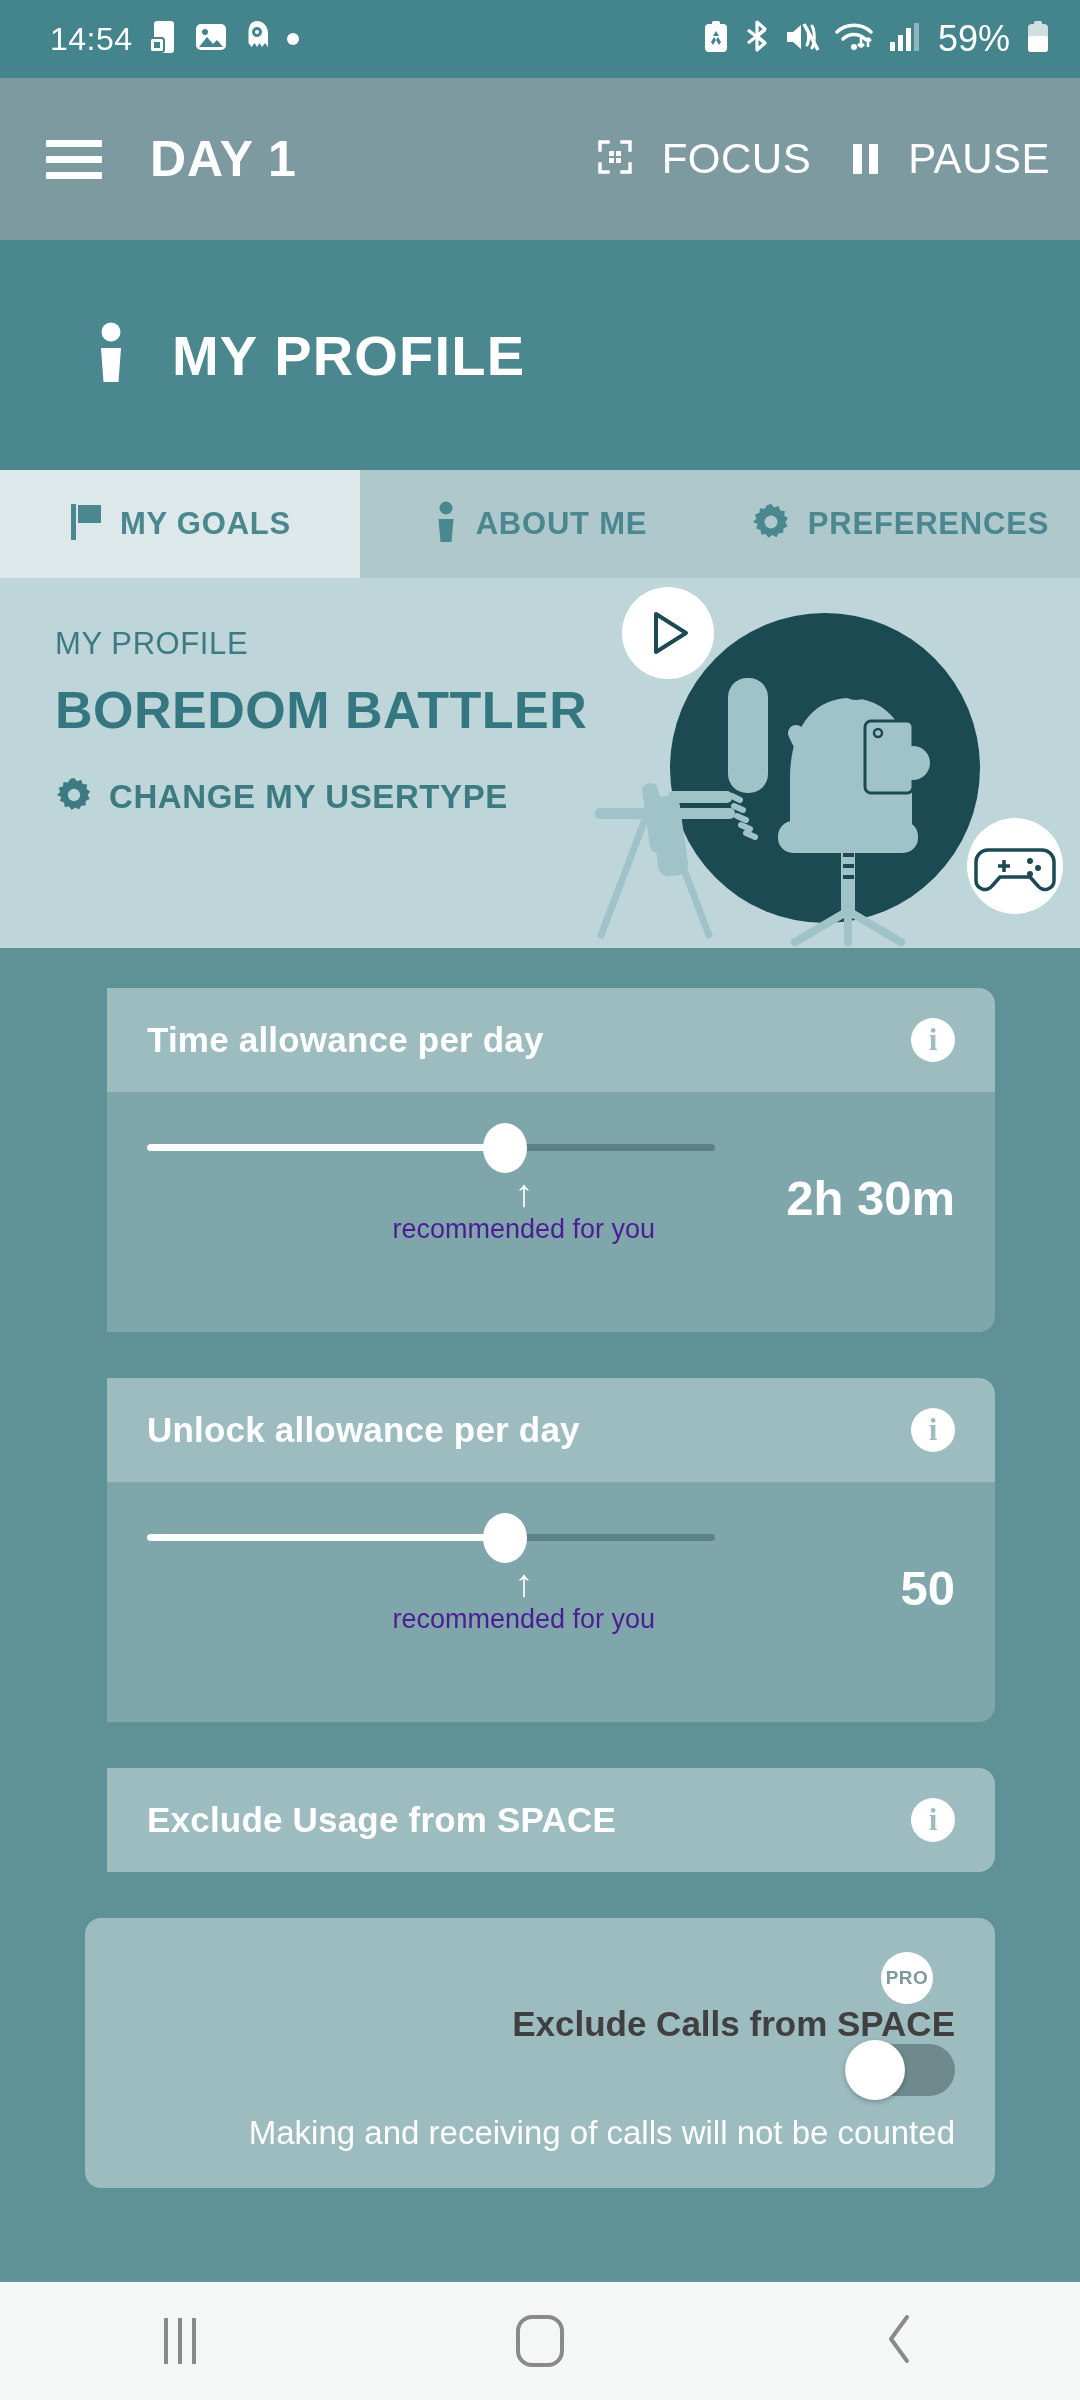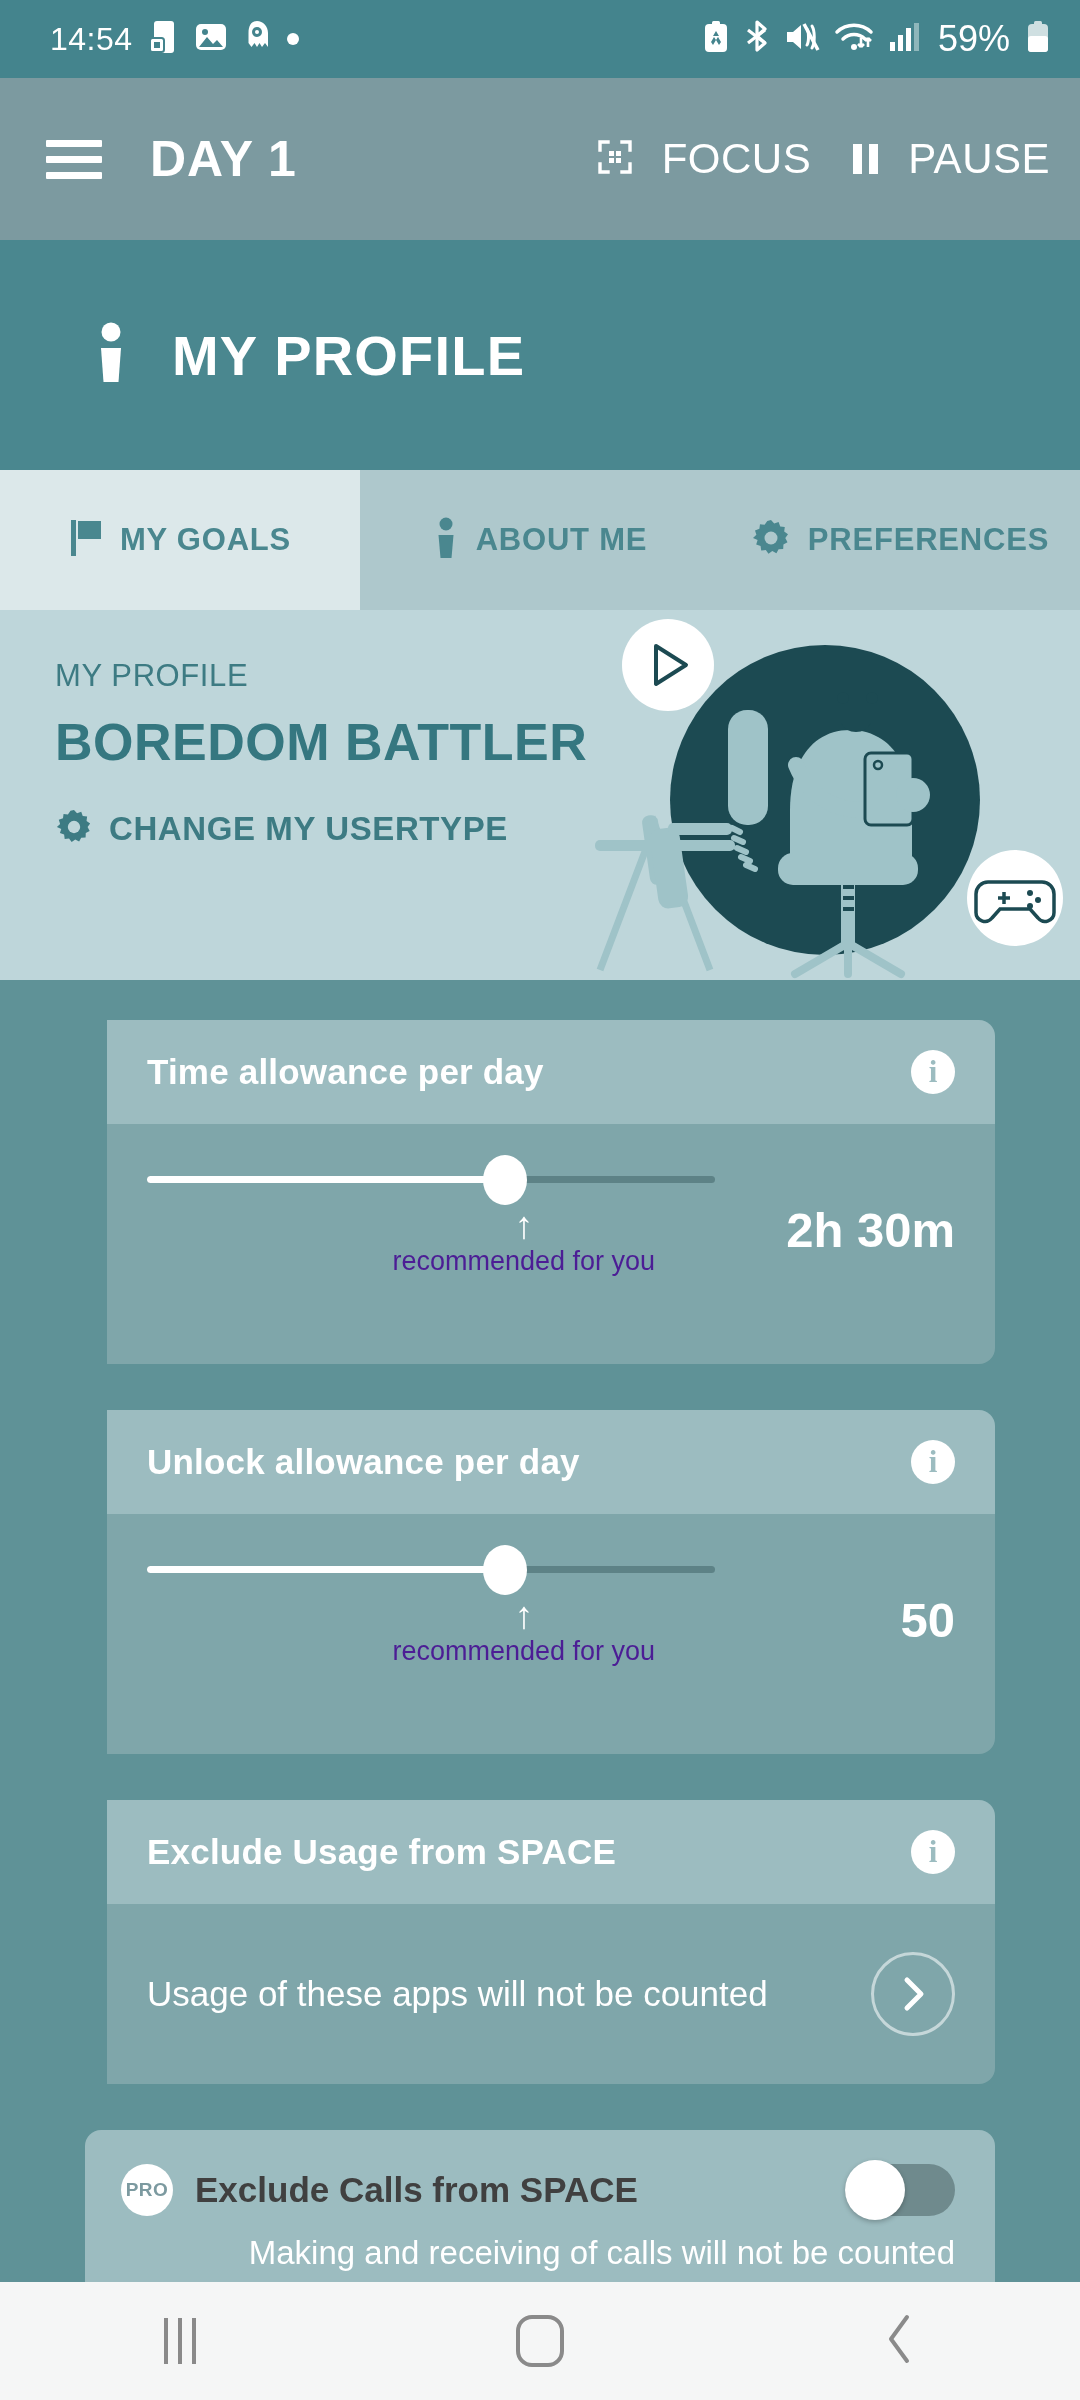--- a/index.html
+++ b/index.html
@@ -38,21 +38,21 @@
   .pause-ic i{ display:block; width:9px; height:30px; background:#fff; }
 
   
   .profile-banner{
     height:230px; background:#4a878f; display:flex; align-items:center;
     padding-left:90px; color:#fff;
   }
   .pb-title{ font-size:56px; font-weight:700; letter-spacing:1.2px; margin-left:40px; }
 
   
-  .tabs{ display:flex; height:140px; }
+  .tabs{ display:flex; height:108px; }
   .tab{ flex:1; display:flex; align-items:center; justify-content:center; gap:17px;
         background:#aec8cc; color:#4a878f; cursor:pointer; }
   .tab.active{ background:#dce8ea; }
   .tab-label{ font-size:31px; font-weight:700; letter-spacing:.8px; }
 
   
   .profile-card{
     height:370px; background:#bed6da; position:relative; overflow:hidden;
   }
   .pc-text{ padding:48px 0 0 55px; position:relative; z-index:3; }
@@ -96,21 +96,21 @@
   
   .excl-body{ display:flex; align-items:center; height:180px; }
   .excl-text{ font-size:35px; color:#fff; flex:1; }
   .chev-btn{
     width:84px; height:84px; border-radius:50%; border:3px solid rgba(255,255,255,.55);
     display:flex; align-items:center; justify-content:center; cursor:pointer;
   }
 
   
   .calls-card{ background:#9cbcc0; border-radius:16px; padding:34px 40px 36px 36px; }
-  .calls-top{ display:flex; align-items:center; }
+  .calls-top{ display:flex; align-items:flex-end;flex-direction:column; }
   .pro-badge{
     width:52px; height:52px; border-radius:50%; background:#fff; color:#7c9aa0;
     display:flex; align-items:center; justify-content:center;
     font-size:19px; font-weight:700; letter-spacing:.5px; margin-right:22px;
   }
   .calls-title{ font-size:35px; font-weight:700; color:#404040; }
   .toggle{
     margin-left:auto; width:110px; height:52px; border-radius:26px; background:#6f8a8d;
     position:relative; cursor:pointer;
   }
@@ -378,28 +378,20 @@
       </div>
       <div class="slider-pad"></div>
     </div>
   </div>
 
   <div class="card">
     <div class="card-head">
       <span class="card-title">Exclude Usage from SPACE</span>
       <span class="info-ic">i</span>
     </div>
-    <div class="card-body excl-body">
-      <span class="excl-text">Usage of these apps will not be counted</span>
-      <span class="chev-btn">
-        <svg width="30" height="40" viewBox="0 0 30 40">
-            <path d="M9 6l14 14-14 14" stroke="#fff" stroke-width="5" fill="none" stroke-linecap="round" stroke-linejoin="round"></path>
-          </svg>
-      </span>
-    </div>
   </div>
 
   <div class="calls-card">
     <div class="calls-top">
       <span class="pro-badge">PRO</span>
       <span class="calls-title">Exclude Calls from SPACE</span>
       <span class="toggle">
         <span class="knob"></span>
       </span>
     </div>

